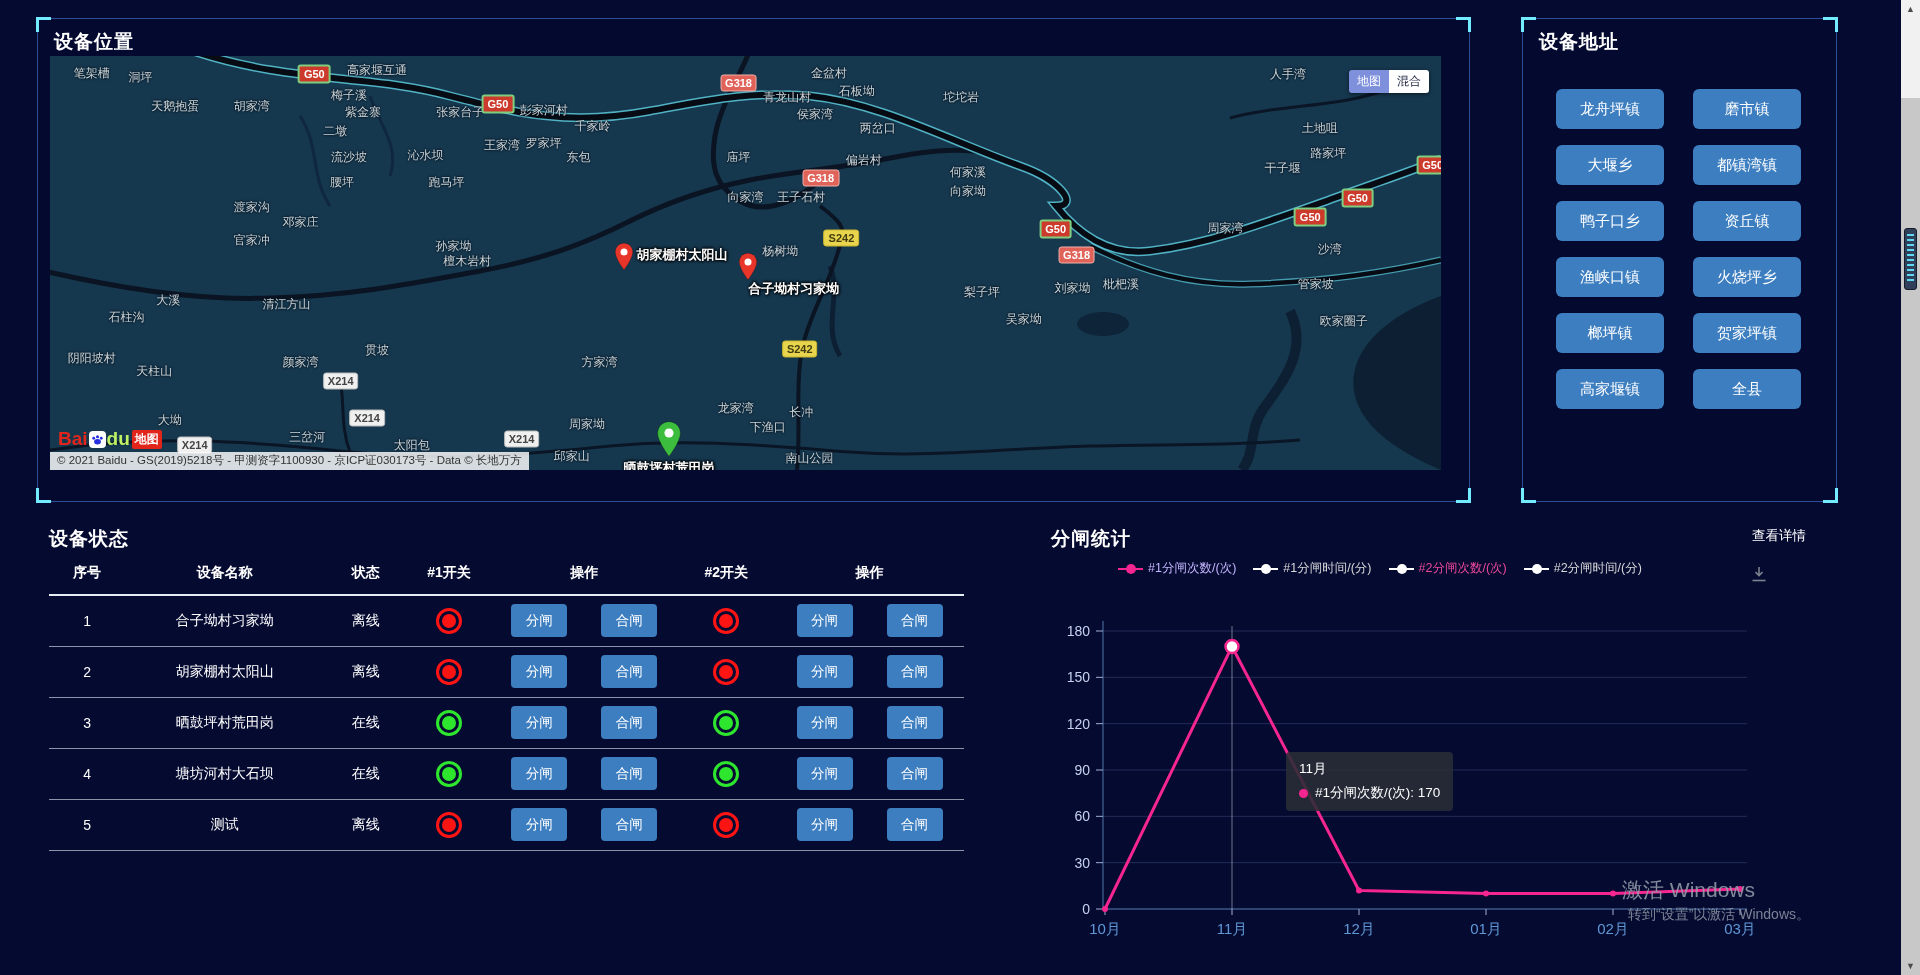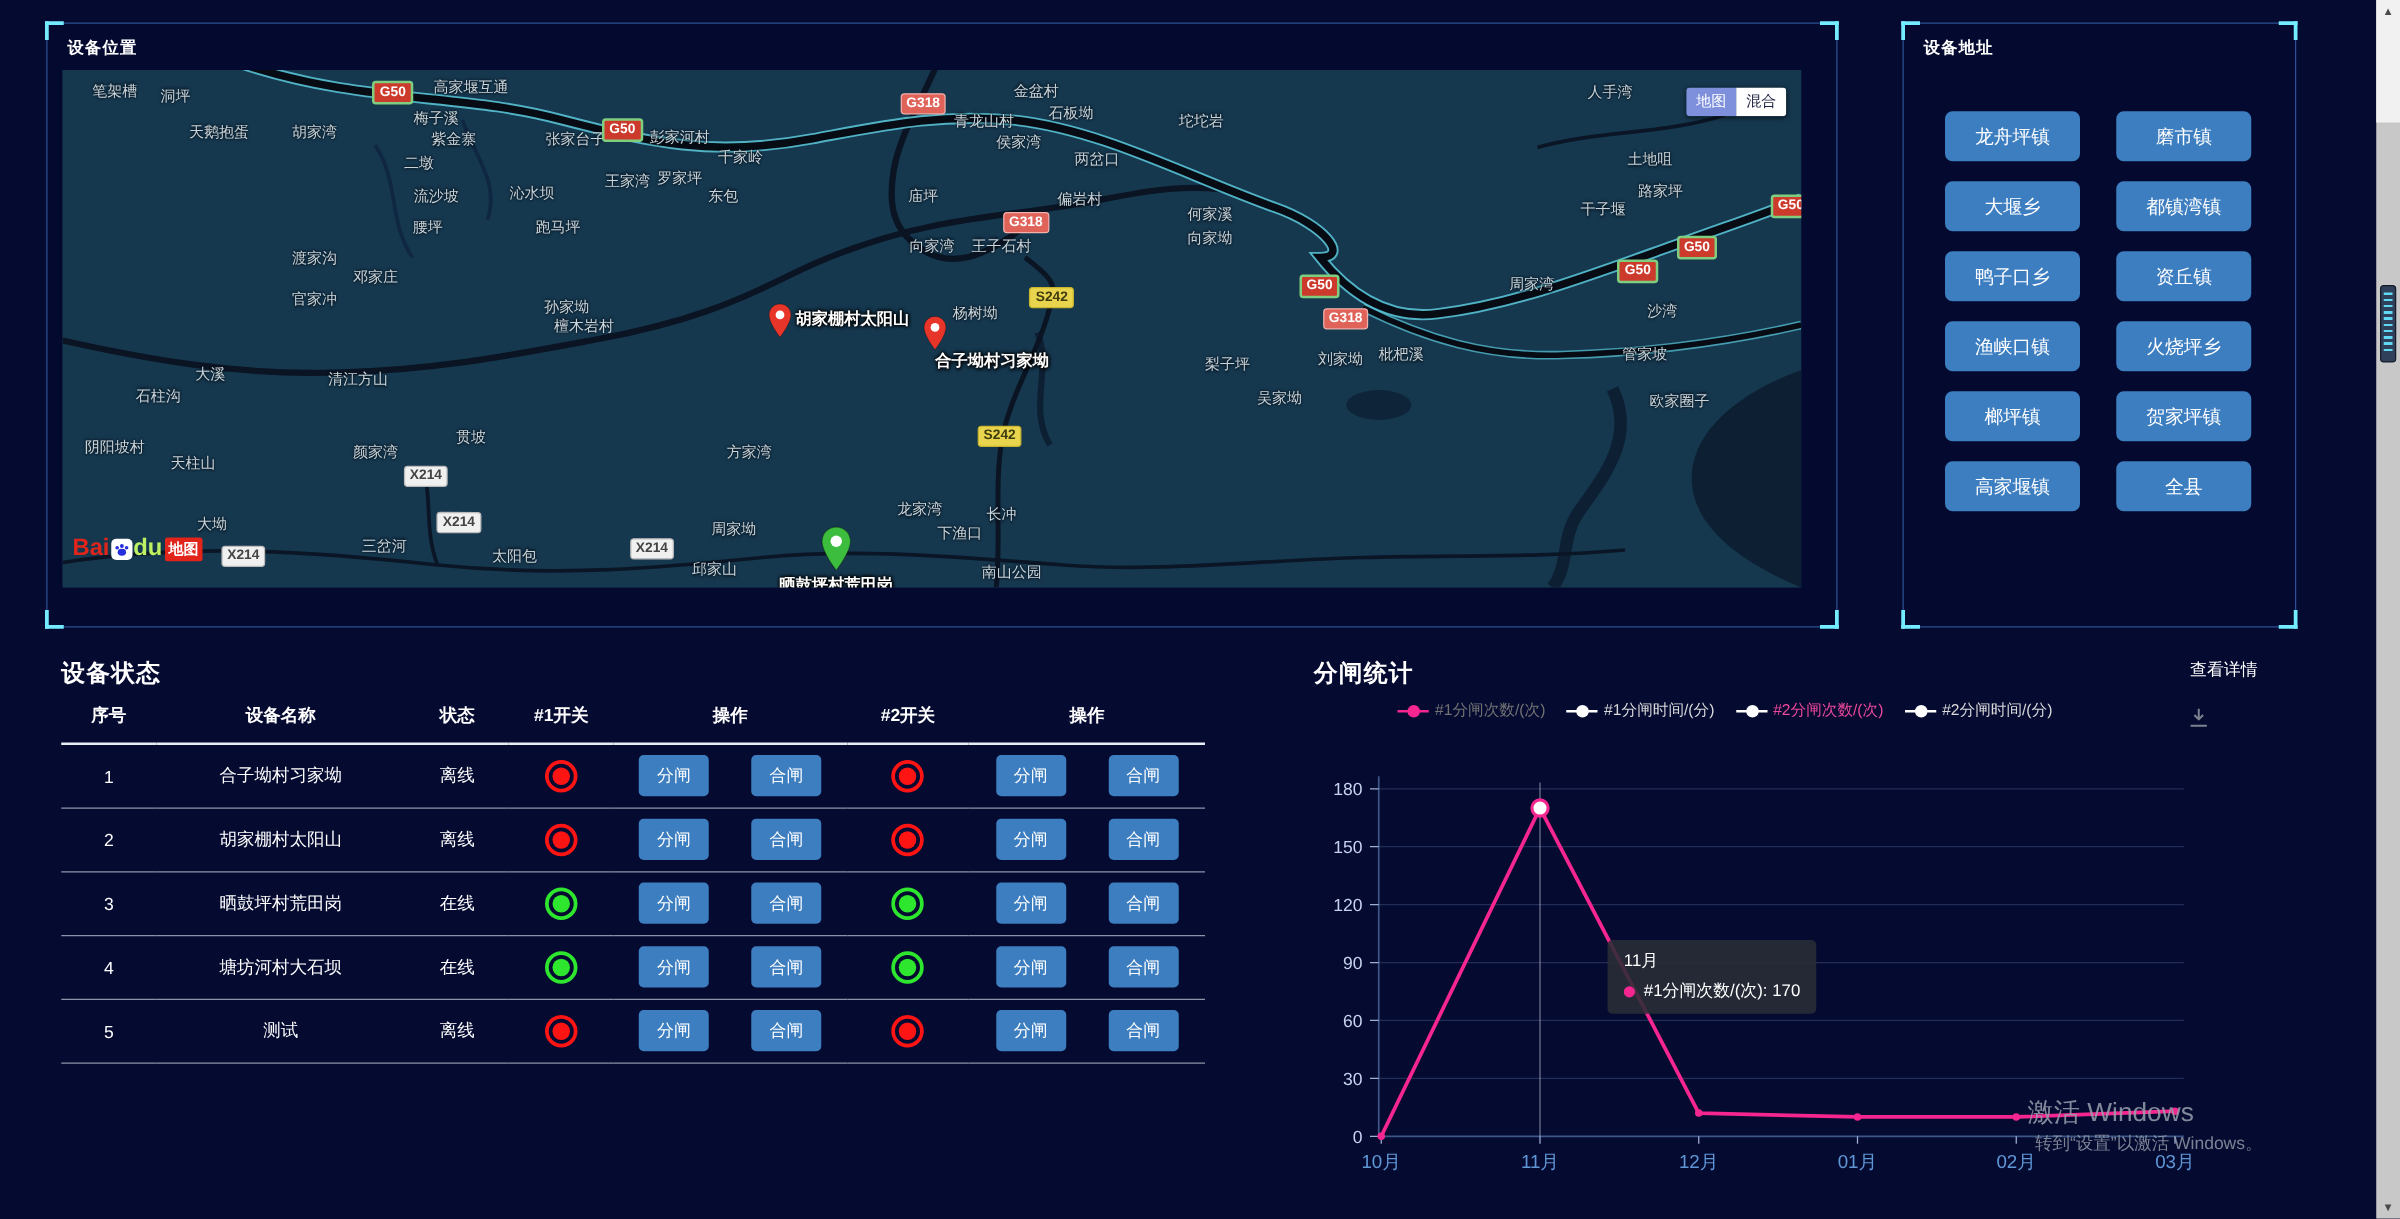--- a/index.html
+++ b/index.html
@@ -6,21 +6,21 @@
   html,body { width:1920px; height:975px; }
   body {
     position: relative;
     background:#050a31;
     font-family:"Liberation Sans","DejaVu Sans",sans-serif;
     color:#fff;
     overflow:hidden;
   }
   
   .panel { position:absolute; border:1px solid #2b4f96; background:#040a2f; }
-  .panel-title { position:absolute; top:10px; left:16px; font-size:13px; font-weight:bold; letter-spacing:1px; }
+  .panel-title { position:absolute; top:10px; left:16px; font-size:19px; font-weight:bold; letter-spacing:1px; }
   .corner { position:absolute; width:15px; height:15px; border:3px solid #74ecff; z-index:5; }
   .corner.tl { top:-2px; left:-2px; border-right:none; border-bottom:none; }
   .corner.tr { top:-2px; right:-2px; border-left:none; border-bottom:none; }
   .corner.bl { bottom:-2px; left:-2px; border-right:none; border-top:none; }
   .corner.br { bottom:-2px; right:-2px; border-left:none; border-top:none; }
   #location-panel { left:37px; top:18px; width:1433px; height:484px; }
   #address-panel  { left:1522px; top:18px; width:315px; height:484px; }
 
   
   #map { position:absolute; left:12px; top:37px; width:1391px; height:414px; background:#16384f; overflow:hidden; }
@@ -234,20 +234,21 @@
         <svg width="13" height="13" viewBox="0 0 20 20" fill="#2730dd">
             <ellipse cx="10" cy="13.5" rx="5.2" ry="4.2"></ellipse>
             <circle cx="4.2" cy="8" r="2.2"></circle>
             <circle cx="10" cy="5.8" r="2.4"></circle>
             <circle cx="15.8" cy="8" r="2.2"></circle>
           </svg>
       </span>
       <span class="du">du</span>
       <span class="badge">地图</span>
     </div>
+    <div id="map-copyright">© 2021 Baidu - GS(2019)5218号 - 甲测资字1100930 - 京ICP证030173号 - Data © 长地万方</div>
   </div>
 </div>
 
 <div class="panel" id="address-panel">
   <span class="corner tl"></span>
   <span class="corner tr"></span>
   <span class="corner bl"></span>
   <span class="corner br"></span>
   <div class="panel-title">设备地址</div>
   <div id="address-grid">
@@ -388,21 +389,21 @@
 </table>
 
 <div id="chart-title">分闸统计</div>
 <div id="detail-link">查看详情</div>
 <div id="legend">
     <span class="lg-item">
       <span class="lg-mark">
         <span class="lg-line" style="background: rgb(245, 38, 143);"></span>
         <span class="lg-dot" style="background: rgb(245, 38, 143);"></span>
       </span>
-      <span class="lg-text" style="color: #737373;">#1分闸次数/(次)</span>
+      <span class="lg-text" style="color: #c4b5fd;">#1分闸次数/(次)</span>
     </span>
     <span class="lg-item">
       <span class="lg-mark">
         <span class="lg-line" style="background: rgb(255, 255, 255);"></span>
         <span class="lg-dot" style="background: rgb(255, 255, 255);"></span>
       </span>
       <span class="lg-text" style="color: rgb(217, 217, 217);">#1分闸时间/(分)</span>
     </span>
     <span class="lg-item">
       <span class="lg-mark">

